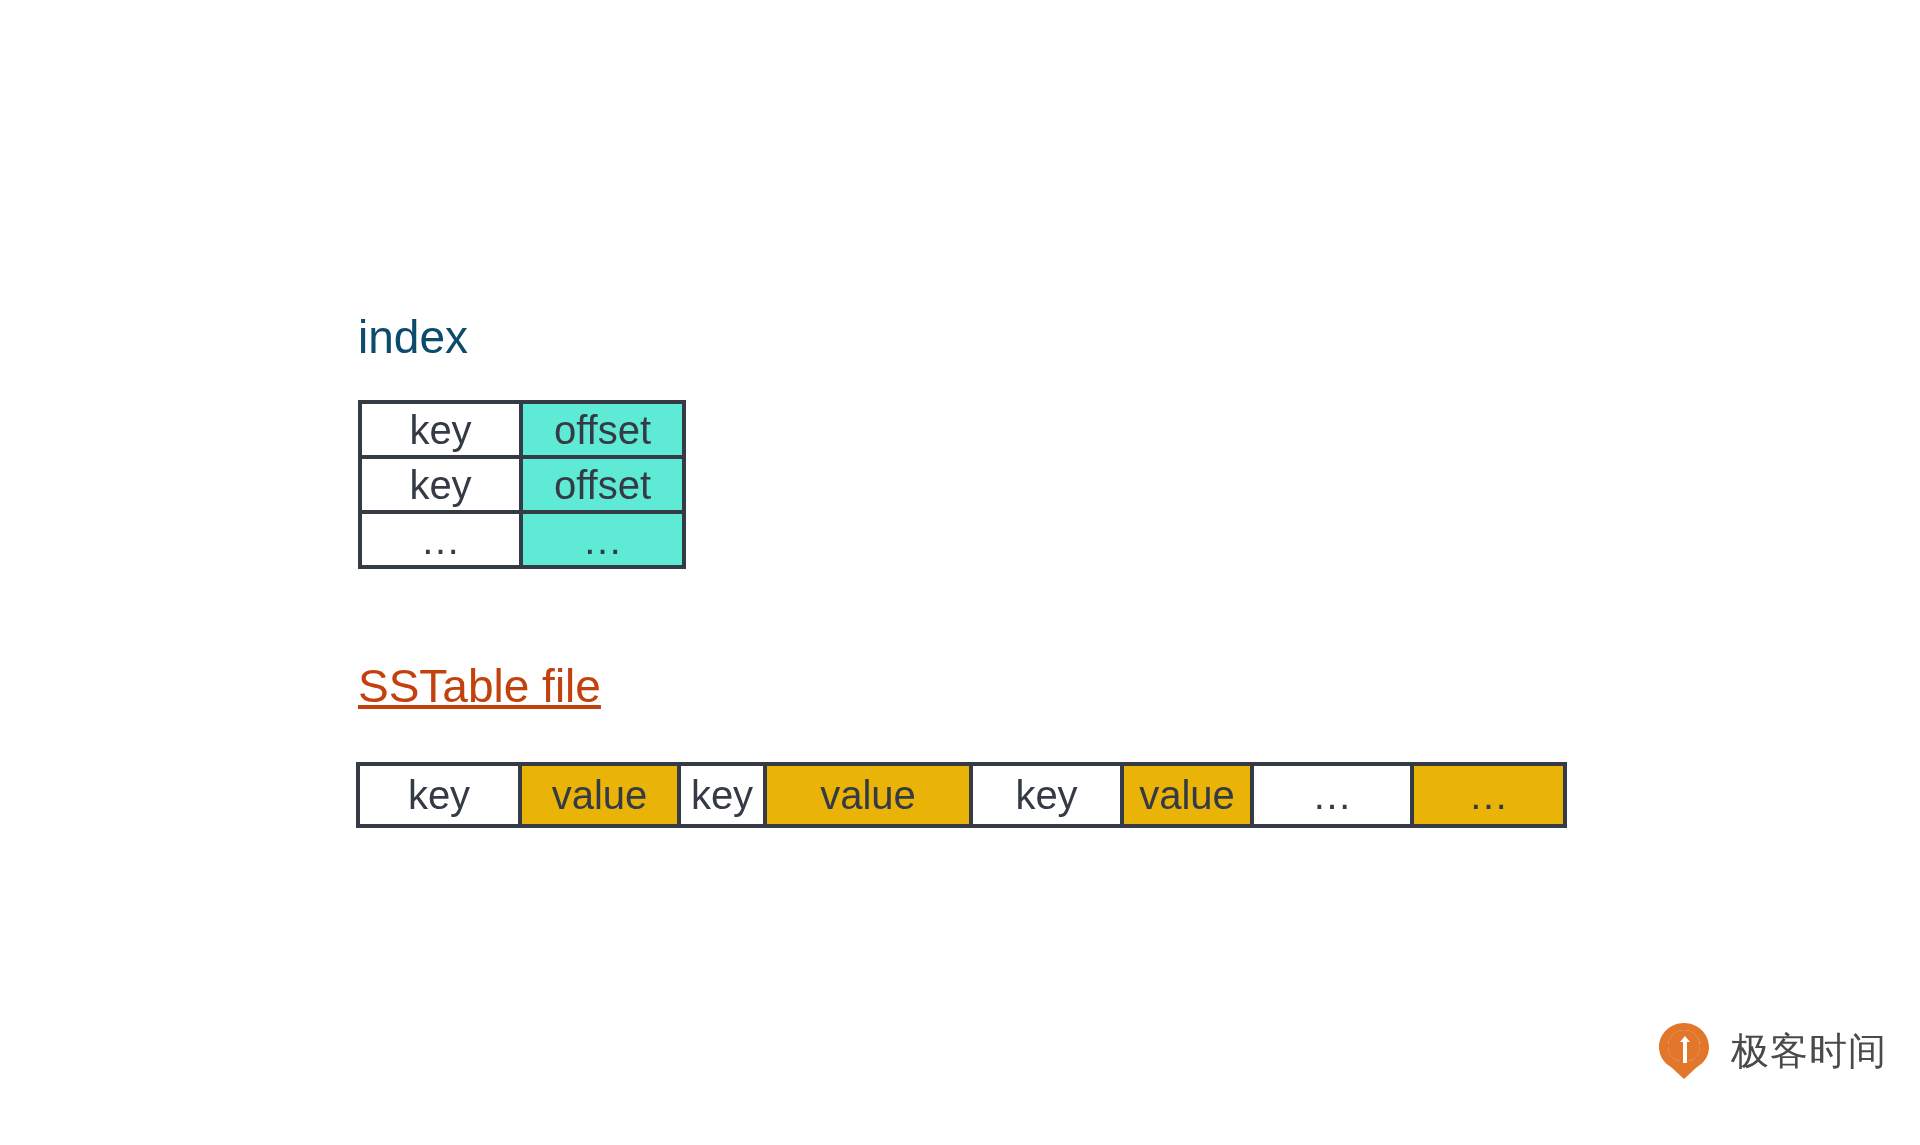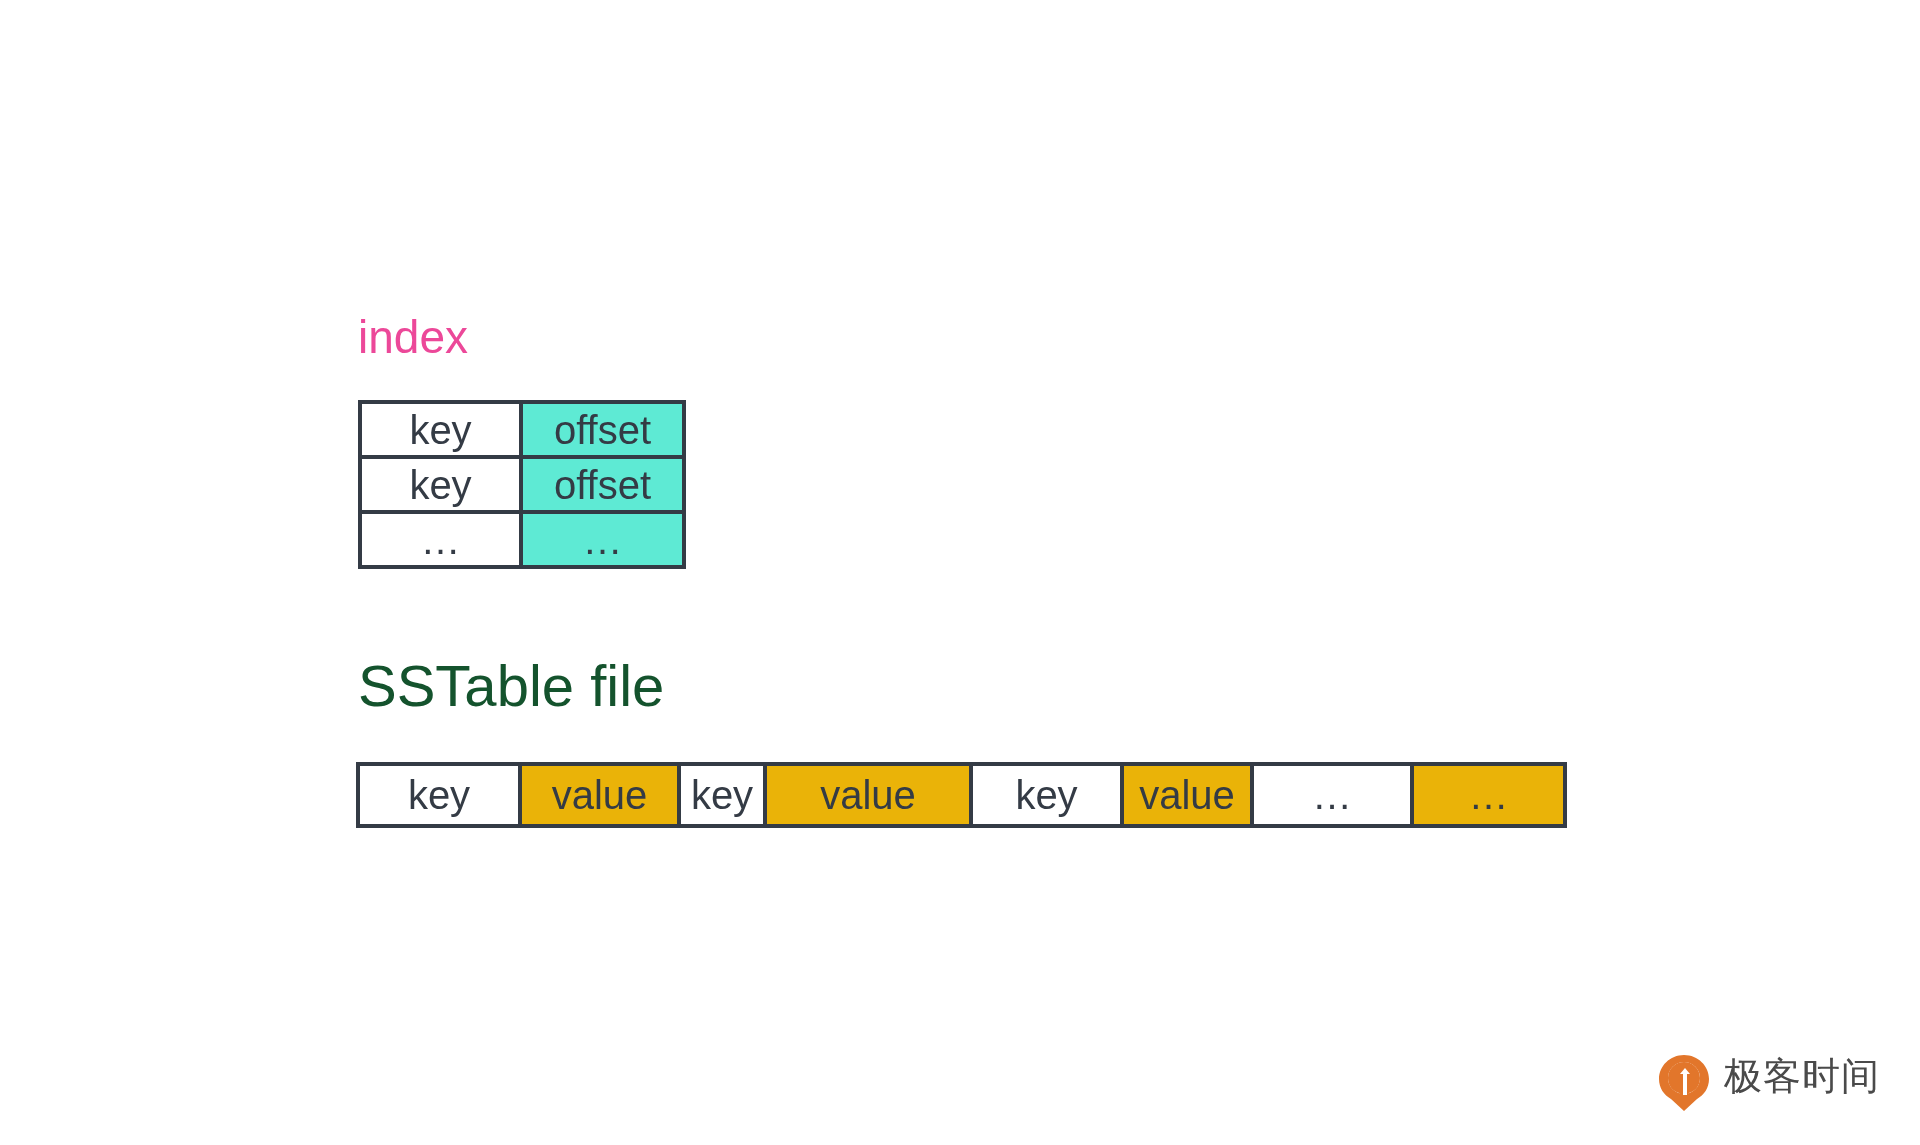--- a/index.html
+++ b/index.html
@@ -21,21 +21,21 @@
     inset: 0;
   }
 
   
   #index-label {
     position: absolute;
     left: 358px;
     top: 311px;
     font-size: 46px;
     line-height: 52px;
-    color: #ec4899;
+    color: #0c4a6e;
     letter-spacing: 0px;
     white-space: nowrap;
   }
 
   
   #index-table {
     position: absolute;
     left: 358px;
     top: 400px;
     border-collapse: collapse;
@@ -58,24 +58,25 @@
     font-size: 40px;
     vertical-align: bottom;
     padding-bottom: 4px;
   }
 
   
   #sstable-label {
     position: absolute;
     left: 358px;
     top: 660px;
-    font-size: 58px;
+    font-size: 46px;
     line-height: 52px;
-    color: #14532d;
+    color: #c2410c;
     white-space: nowrap;
+    text-decoration: underline;
   }
 
   
   #sstable-bar {
     position: absolute;
     left: 356px;
     top: 762px;
     height: 66px;
     display: flex;
     align-items: stretch;
@@ -97,22 +98,22 @@
   #sstable-bar .cell.white { background: #ffffff; }
   #sstable-bar .cell.gray  { background: #eab308; }
   #sstable-bar .cell.dots  { font-size: 40px; align-items: center; }
 
   
   #brand-logo {
     position: absolute;
     left: 1658px;
     top: 1022px;
     display: flex;
-    gap: 14px;
-    margin-top: 32px;
+    align-items: center;
+    gap: 21px;
   }
   #brand-mark {
     width: 52px;
     height: 58px;
     flex: 0 0 auto;
   }
   #brand-text {
     font-size: 38px;
     line-height: 44px;
     color: #4a4a4a;

